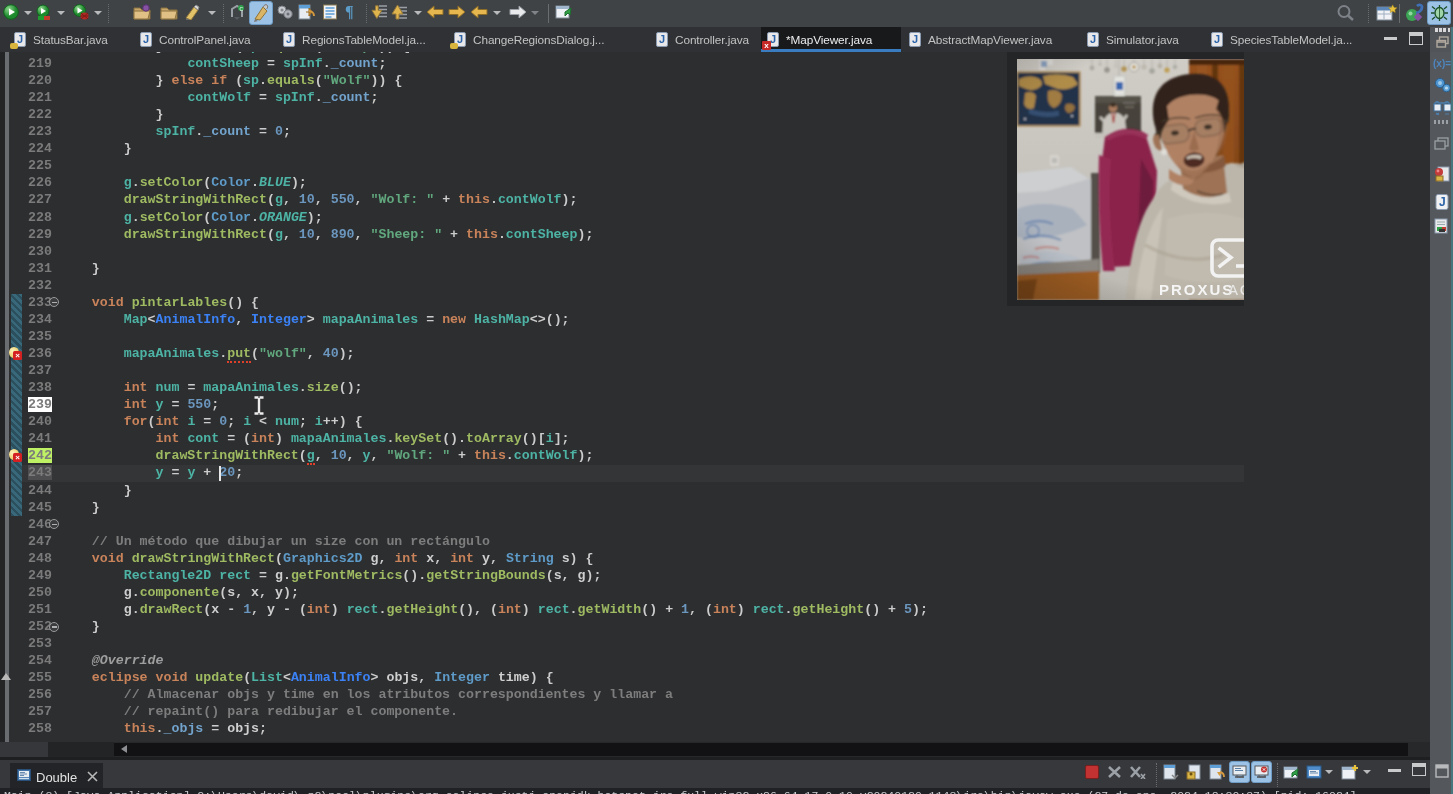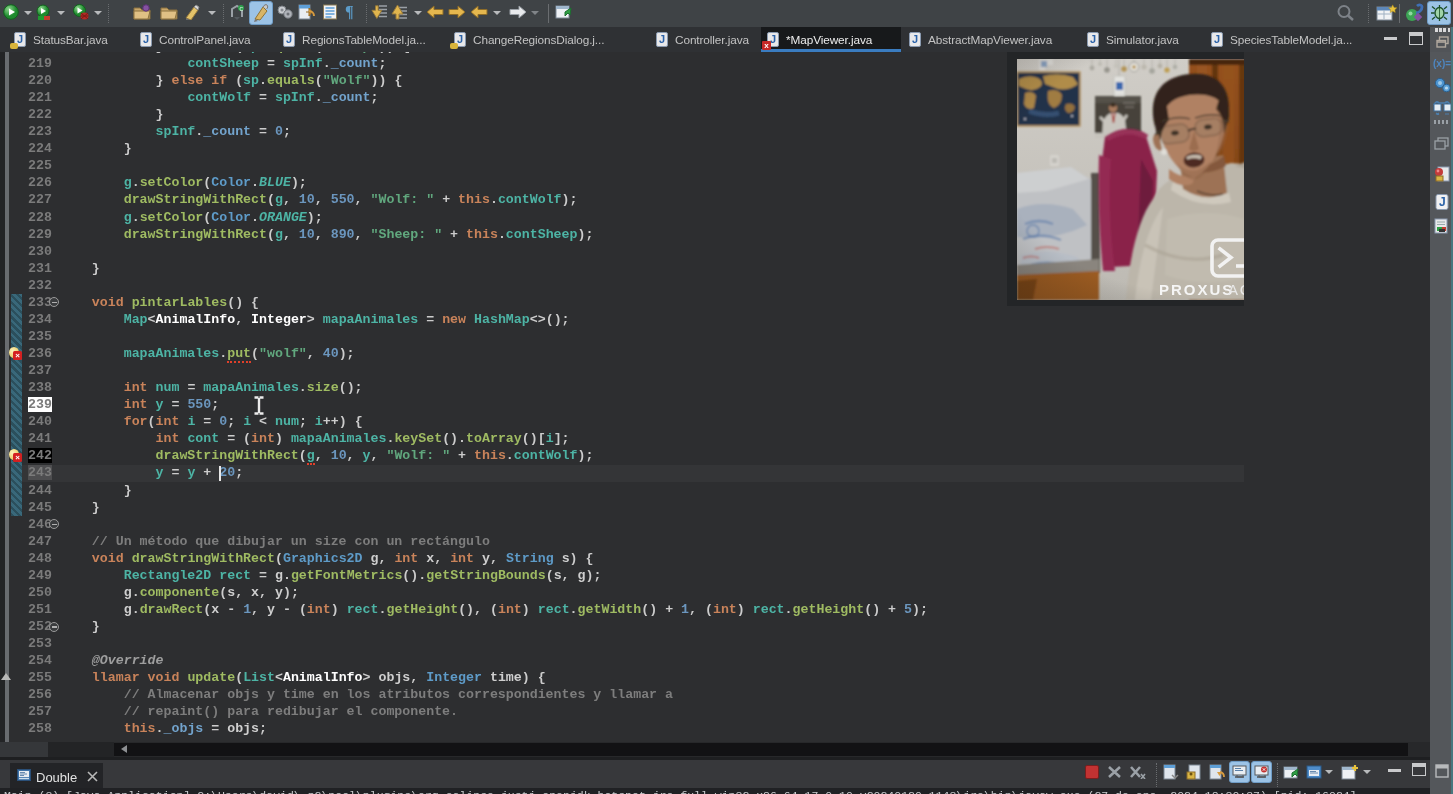--- a/index.html
+++ b/index.html
@@ -1,20 +1,20 @@
 <!DOCTYPE html>
 <html><head><meta charset="utf-8"><style>
 *{margin:0;padding:0;box-sizing:border-box}
 html,body{width:1453px;height:794px;overflow:hidden}
 body{background:#2d2e30;font-family:"Liberation Sans",sans-serif;position:relative}
 .abs{position:absolute}
 pre{font-family:"Liberation Mono",monospace;font-size:13.27px;line-height:17.07px;font-weight:700;color:#cccccc}
 
 .k{color:#c9835a}.m{color:#9fbb62}.t{color:#4db4a5}.f{color:#72a3cc}.c{color:#5e9bc8}
-.p{color:#ffffff}.s{color:#61a87e}.n{color:#6b96be}.cm{color:#7d7d7d}.an{color:#9e9e9e;font-style:italic}
+.p{color:#3b82f6}.s{color:#61a87e}.n{color:#6b96be}.cm{color:#7d7d7d}.an{color:#9e9e9e;font-style:italic}
 .it{font-style:italic}.b{color:#cfcfcf}
 .sq{border-bottom:2px dotted #e0402a}
 
 #toolbar{left:0;top:0;width:1453px;height:27px;background:#3f4346}
 #tabbar{left:0;top:27px;width:1453px;height:25px;background:#2f3134}
 #editor{left:0;top:52px;width:1244px;height:690px;background:#2d2e30;overflow:hidden}
 #hscroll{left:0;top:742px;width:1453px;height:15px;background:#27282a}
 #console{left:0;top:757px;width:1453px;height:37px;background:#37383b}
 .tab{position:absolute;top:0;height:25px;color:#c3c3c3;font-size:11.8px;letter-spacing:-0.1px;display:flex;align-items:center}
 .jicon{width:14px;height:15px;position:relative;margin-right:6px}
@@ -239,21 +239,21 @@
 232
 233
 234
 235
 236
 237
 238
 <span style="background:#ffffff">239</span>
 240
 241
-<span style="background:#000000">242</span>
+<span style="background:#bef264">242</span>
 <span style="background:#4e4e50">243</span>
 244
 245
 246
 247
 248
 249
 250
 251
 252
@@ -294,21 +294,21 @@
     }
 
     <span class="cm">// Un método que dibujar un size con un rectángulo</span>
     <span class="k">void</span> <span class="m">drawStringWithRect</span>(<span class="c">Graphics2D</span> <span class="b">g</span>, <span class="k">int</span> <span class="b">x</span>, <span class="k">int</span> <span class="b">y</span>, <span class="c">String</span> <span class="b">s</span>) {
         <span class="t">Rectangle2D</span> <span class="t">rect</span> = <span class="b">g</span>.<span class="m">getFontMetrics</span>().<span class="m">getStringBounds</span>(<span class="b">s</span>, <span class="b">g</span>);
         <span class="b">g</span>.<span class="m">componente</span>(<span class="b">s</span>, <span class="b">x</span>, <span class="b">y</span>);
         <span class="b">g</span>.<span class="m">drawRect</span>(<span class="b">x</span> - <span class="n">1</span>, <span class="b">y</span> - (<span class="k">int</span>) <span class="t">rect</span>.<span class="m">getHeight</span>(), (<span class="k">int</span>) <span class="t">rect</span>.<span class="m">getWidth</span>() + <span class="n">1</span>, (<span class="k">int</span>) <span class="t">rect</span>.<span class="m">getHeight</span>() + <span class="n">5</span>);
     }
 
     <span class="an">@Override</span>
-    <span class="k">llamar</span> <span class="k">void</span> <span class="m">update</span>(<span class="t">List</span>&lt;<span class="p">AnimalInfo</span>&gt; <span class="b">objs</span>, <span class="c">Integer</span> <span class="b">time</span>) {
+    <span class="k">eclipse</span> <span class="k">void</span> <span class="m">update</span>(<span class="t">List</span>&lt;<span class="p">AnimalInfo</span>&gt; <span class="b">objs</span>, <span class="c">Integer</span> <span class="b">time</span>) {
         <span class="cm">// Almacenar objs y time en los atributos correspondientes y llamar a</span>
         <span class="cm">// repaint() para redibujar el componente.</span>
         <span class="k">this</span>.<span class="f">_objs</span> = <span class="b">objs</span>;</pre>
 
   <div class="abs" style="left:49px;top:245.4px;width:10px;height:10px;border-radius:50%;background:#3a3c3e;border:1.5px solid #9a9a9a">
       <div style="margin:3.5px auto 0;width:5px;height:1.5px;background:#b0b0b0"></div>
     </div>
   <div class="abs" style="left:49px;top:467.3px;width:10px;height:10px;border-radius:50%;background:#3a3c3e;border:1.5px solid #9a9a9a">
       <div style="margin:3.5px auto 0;width:5px;height:1.5px;background:#b0b0b0"></div>
     </div>

